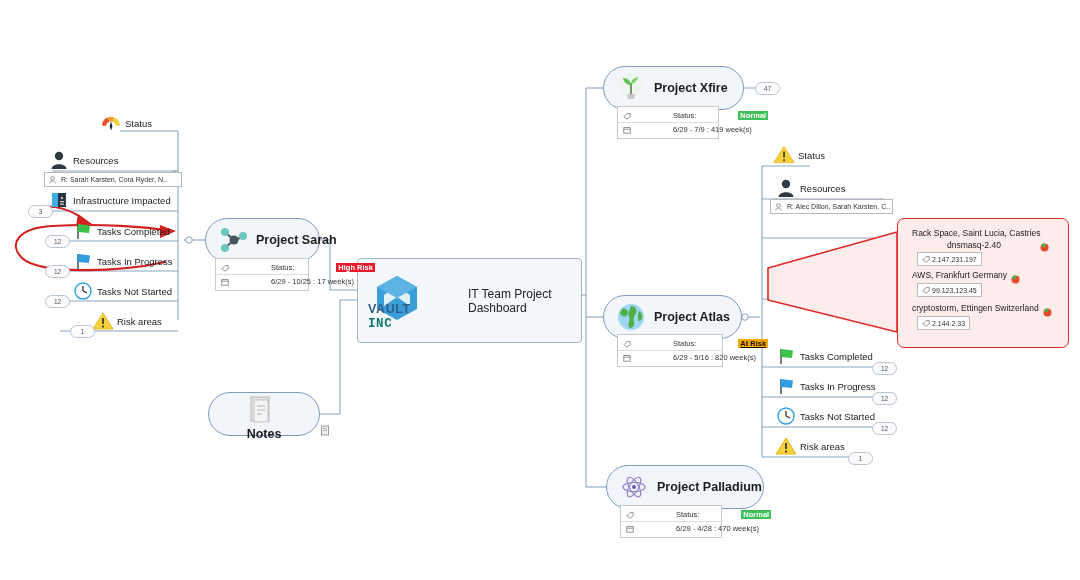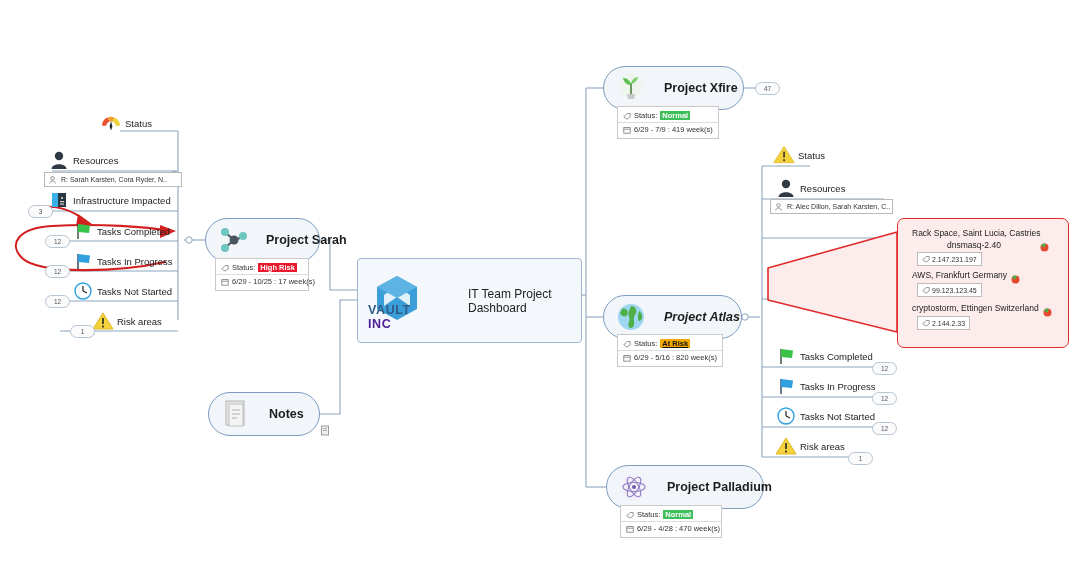--- a/index.html
+++ b/index.html
@@ -11,37 +11,37 @@
   
   .central{
     left:357px;top:258px;width:225px;height:85px;
     background:#f4f7fb;border:1px solid #9fb6d0;border-radius:4px;
     display:flex;align-items:center;
   }
   .central .logo{width:78px;height:100%;position:relative;flex:0 0 78px;}
   .central .logo svg{position:absolute;left:14px;top:14px;}
   .central .logotext{position:absolute;left:10px;bottom:11px;font-size:12.5px;letter-spacing:.6px;font-weight:bold;}
   .central .logotext .b{color:#2f5d86;}
-  .central .logotext .l{color:#4c1d95;}
+  .central .logotext .l{color:#0f766e;font-family:Liberation Mono, monospace;}
   .central .ctitle{font-size:12px;color:#222;flex:1;margin-left:32px;}
 
   
   .proj{
     background:#f2f6fa;border:1px solid #7e9cc0;border-radius:26px;
     height:44px;display:flex;align-items:center;padding:0 16px 0 10px;
   }
   .proj .picon{width:34px;height:34px;flex:0 0 34px;display:flex;align-items:center;justify-content:center;}
-  .proj .plabel{font-size:12.5px;font-weight:bold;color:#1d1d1d;margin-left:16px;white-space:nowrap;}
+  .proj .plabel{font-size:12.5px;font-weight:bold;color:#1d1d1d;margin-left:6px;white-space:nowrap;}
 
   
   .infocard{
     position:absolute;background:#ffffff;border:1px solid #c9c9c9;
     font-size:7.5px;color:#333;padding:2px 0 2px 0;
   }
-  .infocard .row{display:flex;align-items:center;height:13px;padding:0 5px;white-space:nowrap;}
+  .infocard .row{display:flex;align-items:center;height:13px;padding:0 5px;white-space:nowrap;gap:39px;}
   .infocard .row.sep{border-bottom:1px solid #dcdcdc;}
   .infocard .ri{width:11px;flex:0 0 11px;display:flex;align-items:center;}
   .hl{padding:0 2px;font-weight:bold;color:#fff;}
   .hl.normal{background:#3fbf5a;}
   .hl.atrisk{background:#f5a800;color:#111;}
   .hl.highrisk{background:#e8192c;}
 
   
   .sub{position:absolute;display:flex;align-items:center;white-space:nowrap;}
   .sub .sicon{width:22px;flex:0 0 22px;display:flex;align-items:center;justify-content:center;}
@@ -179,21 +179,21 @@
       <span class="ri">
         <svg width="8" height="8" viewBox="0 0 10 10">
             <rect x="1" y="2" width="8" height="7" fill="none" stroke="#7a7a7a" stroke-width="1"></rect>
             <line x1="1" y1="4" x2="9" y2="4" stroke="#7a7a7a" stroke-width="1"></line>
           </svg>
       </span>
       <span>6/29 - 10/25 : 17 week(s)</span>
     </div>
   </div>
 
-  <div class="node proj" style="left:208px;top:392px;width:112px;">
+  <div class="node proj" style="left:208px;top:392px;width:112px;flex-direction:column;">
     <div class="picon">
       <svg width="26" height="30" viewBox="0 0 26 30">
         <rect x="3" y="2" width="18" height="24" fill="#e4e4e4" stroke="#b5b5b5" stroke-width="1"></rect>
         <rect x="6" y="5" width="14" height="22" fill="#f4f4f4" stroke="#c2c2c2" stroke-width="1"></rect>
         <line x1="9" y1="11" x2="17" y2="11" stroke="#b0b0b0" stroke-width="1"></line>
         <line x1="9" y1="15" x2="17" y2="15" stroke="#b0b0b0" stroke-width="1"></line>
         <line x1="9" y1="19" x2="14" y2="19" stroke="#b0b0b0" stroke-width="1"></line>
       </svg>
     </div>
     <div class="plabel">Notes</div>
@@ -325,21 +325,21 @@
       <span class="ri">
         <svg width="8" height="8" viewBox="0 0 10 10">
             <rect x="1" y="2" width="8" height="7" fill="none" stroke="#7a7a7a" stroke-width="1"></rect>
             <line x1="1" y1="4" x2="9" y2="4" stroke="#7a7a7a" stroke-width="1"></line>
           </svg>
       </span>
       <span>6/29 - 7/9 : 419 week(s)</span>
     </div>
   </div>
 
-  <div class="node proj" style="left:603px;top:295px;width:139px;font-style:italic;">
+  <div class="node proj" style="left:603px;top:295px;width:139px;">
     <div class="picon">
       <svg width="30" height="30" viewBox="0 0 30 30">
         <circle cx="15" cy="15" r="13" fill="#9fd6f2"></circle>
         <path d="M6 7 C11 5 13 10 11 13 C9 16 5 14 4 11 Z" fill="#4fb04a"></path>
         <path d="M15 4 C20 4 22 9 19 13 C16 17 20 21 17 25 C14 28 11 24 13 20 C15 16 11 14 13 9 Z" fill="#4fb04a"></path>
         <path d="M23 9 C27 11 27 17 24 19 C22 20 21 15 23 9 Z" fill="#4fb04a"></path>
       </svg>
     </div>
     <div class="plabel">Project Atlas</div>
   </div>

